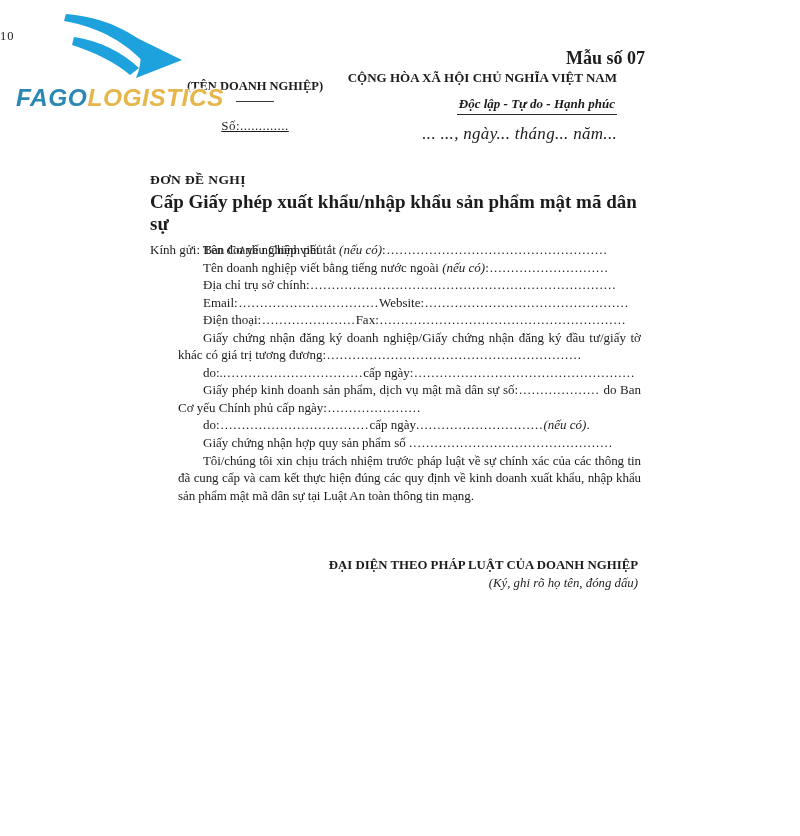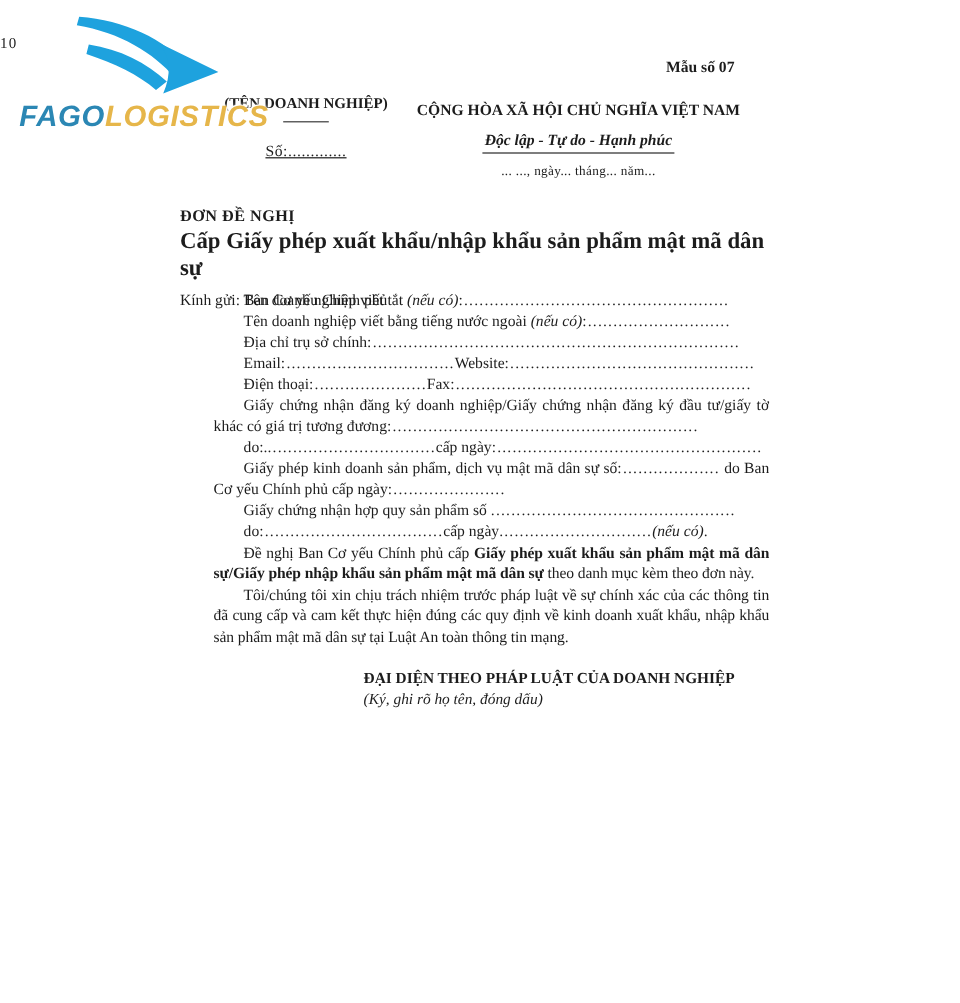--- a/index.html
+++ b/index.html
@@ -13,54 +13,54 @@
   .logo svg { position:absolute; left:22px; top:0; width:150px; height:76px; }
   .logo .brand { position:absolute; left:2px; top:74px; width:100%;
     font-family:"Liberation Sans", sans-serif; font-weight:bold; font-style:italic;
     font-size:24.5px; letter-spacing:0.5px; white-space:nowrap;
     text-shadow:0 0 2px #fff, 0 0 4px #fff, 1px 1px 0 #fff, -1px -1px 0 #fff; }
   .brand .fago { color:var(--fago,#2b87b4); }
   .brand .logi { color:var(--logi,#e6b64a); }
 
   
   .page-num { position:absolute; top:29px; left:0; right:0; text-align:left; font-size:12.5px; letter-spacing:1px; }
-  .form-no  { position:absolute; top:48px; left:555px; width:90px; text-align:left; font-size:13px; font-weight:bold; }
+  .form-no  { position:absolute; top:48px; left:555px; width:90px; text-align:right; font-size:18px; font-weight:bold; }
 
   .hdr-left { position:absolute; top:79px; left:178px; width:154px; text-align:center; }
   .hdr-left .coname { font-size:12.5px; font-weight:bold; white-space:nowrap; }
   .hdr-left .rule { width:38px; border-top:1.6px solid #3a3a3a; margin:7px auto 0; }
   .hdr-left .soline { margin-top:16px; font-size:13px; text-align:center; letter-spacing:0.5px;text-decoration:underline; }
 
-  .hdr-right { position:absolute; top:84px; left:347px; width:270px; text-align:center; }
+  .hdr-right { position:absolute; top:70px; left:347px; width:270px; text-align:right; }
   .hdr-right .nation { font-size:13px; font-weight:bold; white-space:nowrap; }
   .hdr-right .motto-wrap { margin-top:8px; }
   .hdr-right .motto { display:inline-block; font-size:13px; font-weight:bold;
       border-bottom:1.6px solid #2a2a2a; padding:0 2px 2px; white-space:nowrap;font-style:italic; }
-  .hdr-right .dateline { margin-top:9px; font-size:11px; letter-spacing:0.3px; }
+  .hdr-right .dateline { margin-top:9px; font-size:17px; font-style:italic; letter-spacing:0.3px; }
 
   
   .title-block { position:absolute; top:172px; left:150px; width:510px; text-align:left; }
   .title-block .t1 { font-size:13.5px; font-weight:bold; letter-spacing:0.4px; }
   .title-block .t2 { font-size:19px; font-weight:bold; margin-top:3px; }
   .title-block .to { font-size:13px; margin-top:7px; }
 
   
   .body-block { position:absolute; top:241px; left:178px; width:463px;
     font-size:13px; line-height:17.55px; text-align:justify; }
   .body-block p { text-indent:25px; overflow:hidden; }
   .body-block p.l1 { height:17.55px; }
   .body-block p.l2 { height:35.1px; }
   .body-block p.l3 { height:52.65px; }
   .dots { letter-spacing:1px; overflow-wrap:anywhere; word-break:break-all; }
   .note { font-style:italic; }
   .bold { font-weight:bold; }
   .tight { letter-spacing:-0.1px; }
 
   
-  .sig-block { position:absolute; top:558px; left:303px; width:335px; text-align:left; }
+  .sig-block { position:absolute; top:558px; left:303px; width:335px; text-align:right; }
   .sig-block .sig-title { font-size:12.8px; font-weight:bold; white-space:nowrap; }
   .sig-block .sig-note { font-size:12.8px; font-style:italic; margin-top:3px; }
 </style>
 </head>
 <body>
 
 <div class="page">
 
   <div class="logo">
     <svg viewBox="0 0 150 76" aria-hidden="true">
@@ -96,23 +96,22 @@
 
   <div class="body-block">
     <p class="l1"><span>Tên doanh nghiệp viết tắt </span><span class="note">(nếu có)</span><span class="dots">:....................................................</span></p>
     <p class="l1"><span>Tên doanh nghiệp viết bằng tiếng nước ngoài </span><span class="note">(nếu có)</span><span class="dots">:............................</span></p>
     <p class="l1"><span>Địa chỉ trụ sở chính</span><span class="dots">:........................................................................</span></p>
     <p class="l1"><span>Email</span><span class="dots">:.................................</span><span>Website</span><span class="dots">:................................................</span></p>
     <p class="l1"><span>Điện thoại</span><span class="dots">:......................</span><span>Fax</span><span class="dots">:..........................................................</span></p>
     <p class="l2"><span>Giấy chứng nhận đăng ký doanh nghiệp/Giấy chứng nhận đăng ký đầu tư/giấy tờ khác có giá trị tương đương</span><span class="dots">:............................................................</span></p>
     <p class="l1"><span>do:.</span><span class="dots">.................................</span><span>cấp ngày</span><span class="dots">:....................................................</span></p>
     <p class="l2"><span>Giấy phép kinh doanh sản phẩm, dịch vụ mật mã dân sự số</span><span class="dots">:...................</span><span> do Ban Cơ yếu Chính phủ cấp ngày</span><span class="dots">:......................</span></p>
+    <p class="l1"><span>do</span><span class="dots">:...................................</span><span>cấp ngày</span><span class="dots">..............................</span><span class="note">(nếu có)</span><span>.</span></p>
     <p class="l1"><span>Giấy chứng nhận hợp quy sản phẩm số  </span><span class="dots">................................................</span></p>
-    <p class="l1"><span>do</span><span class="dots">:...................................</span><span>cấp ngày</span><span class="dots">..............................</span><span class="note">(nếu có)</span><span>.</span></p>
-    <p class="l2 tight"><span>Đề nghị Ban Cơ yếu Chính phủ cấp </span><span class="bold">Giấy phép xuất khẩu sản phẩm mật mã dân sự/Giấy phép nhập khẩu sản phẩm mật mã dân sự</span><span> theo danh mục kèm theo đơn này.</span></p>
     <p class="l3 tight">Tôi/chúng tôi xin chịu trách nhiệm trước pháp luật về sự chính xác của các thông tin đã cung cấp và cam kết thực hiện đúng các quy định về kinh doanh xuất khẩu, nhập khẩu sản phẩm mật mã dân sự tại Luật An toàn thông tin mạng.</p>
   </div>
 
   <div class="sig-block">
     <div class="sig-title">ĐẠI DIỆN THEO PHÁP LUẬT CỦA DOANH NGHIỆP</div>
     <div class="sig-note">(Ký, ghi rõ họ tên, đóng dấu)</div>
   </div>
 
 </div>
 

